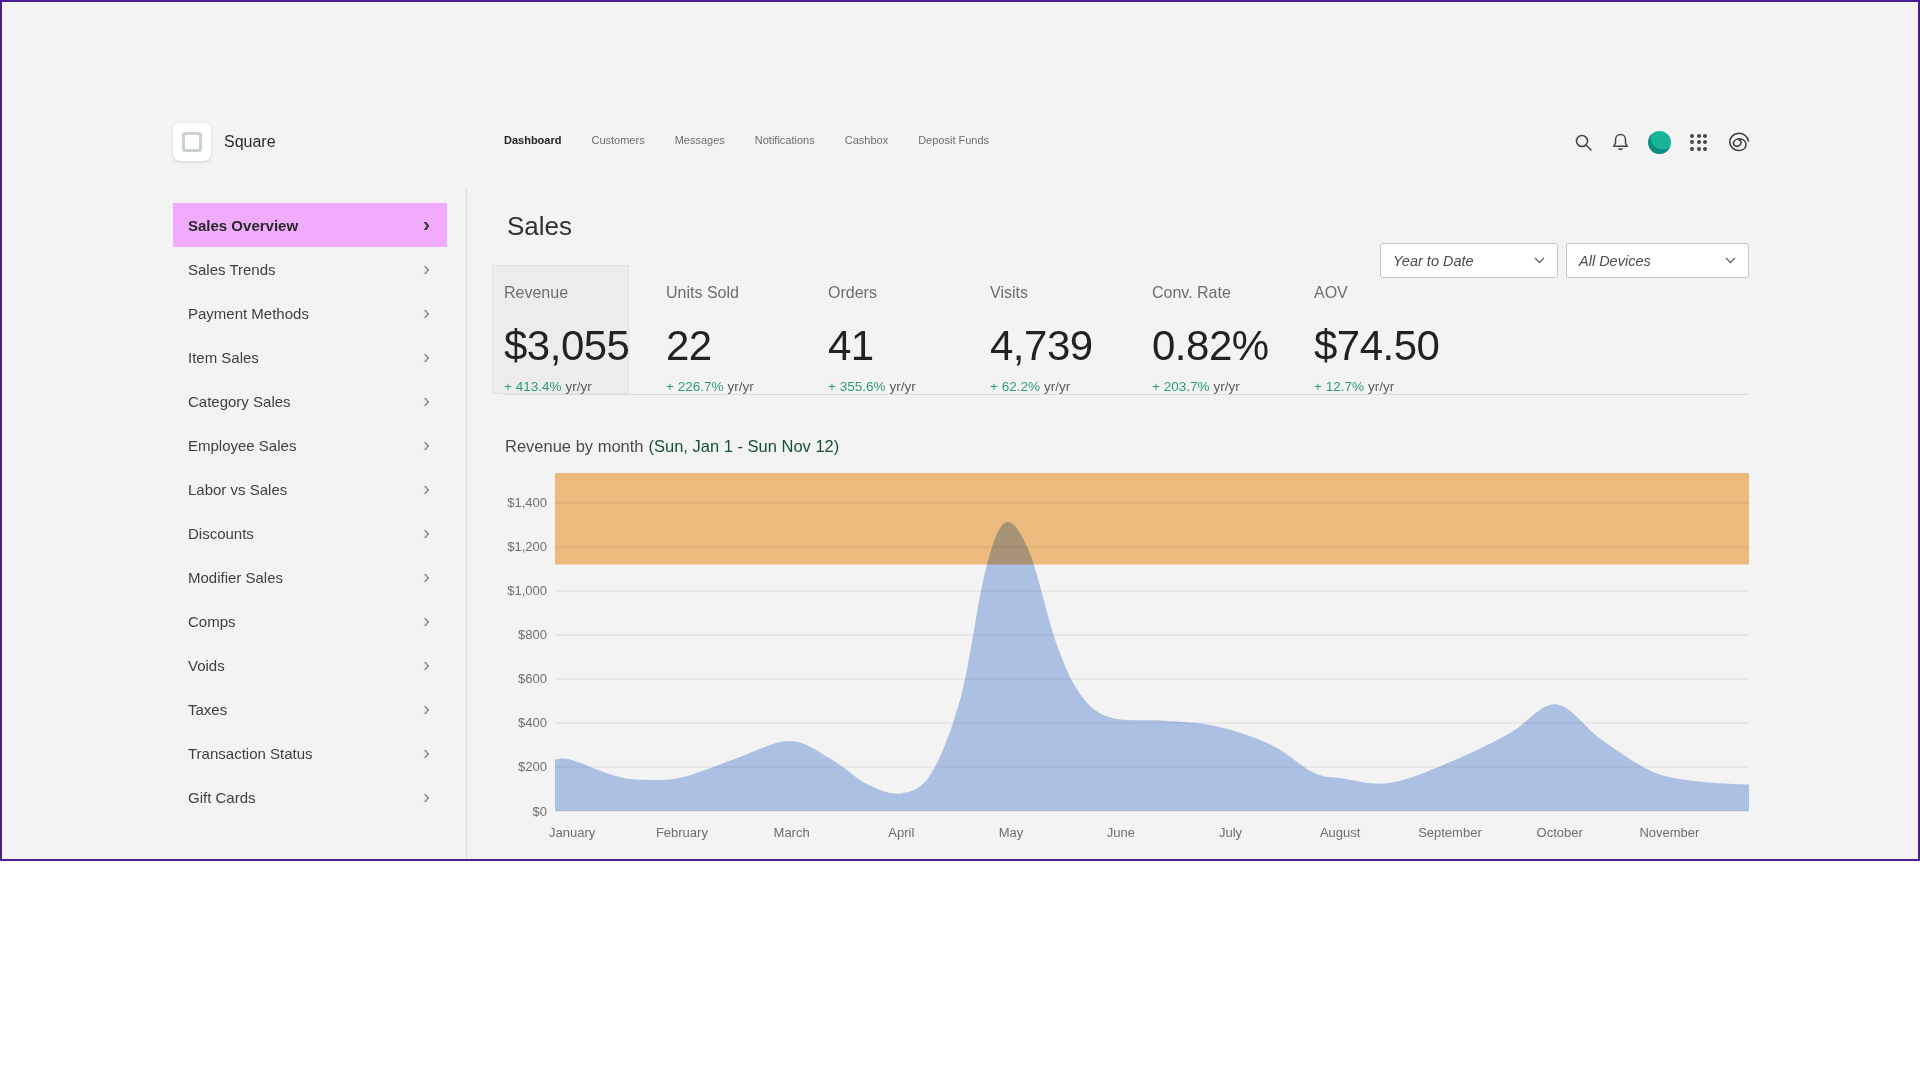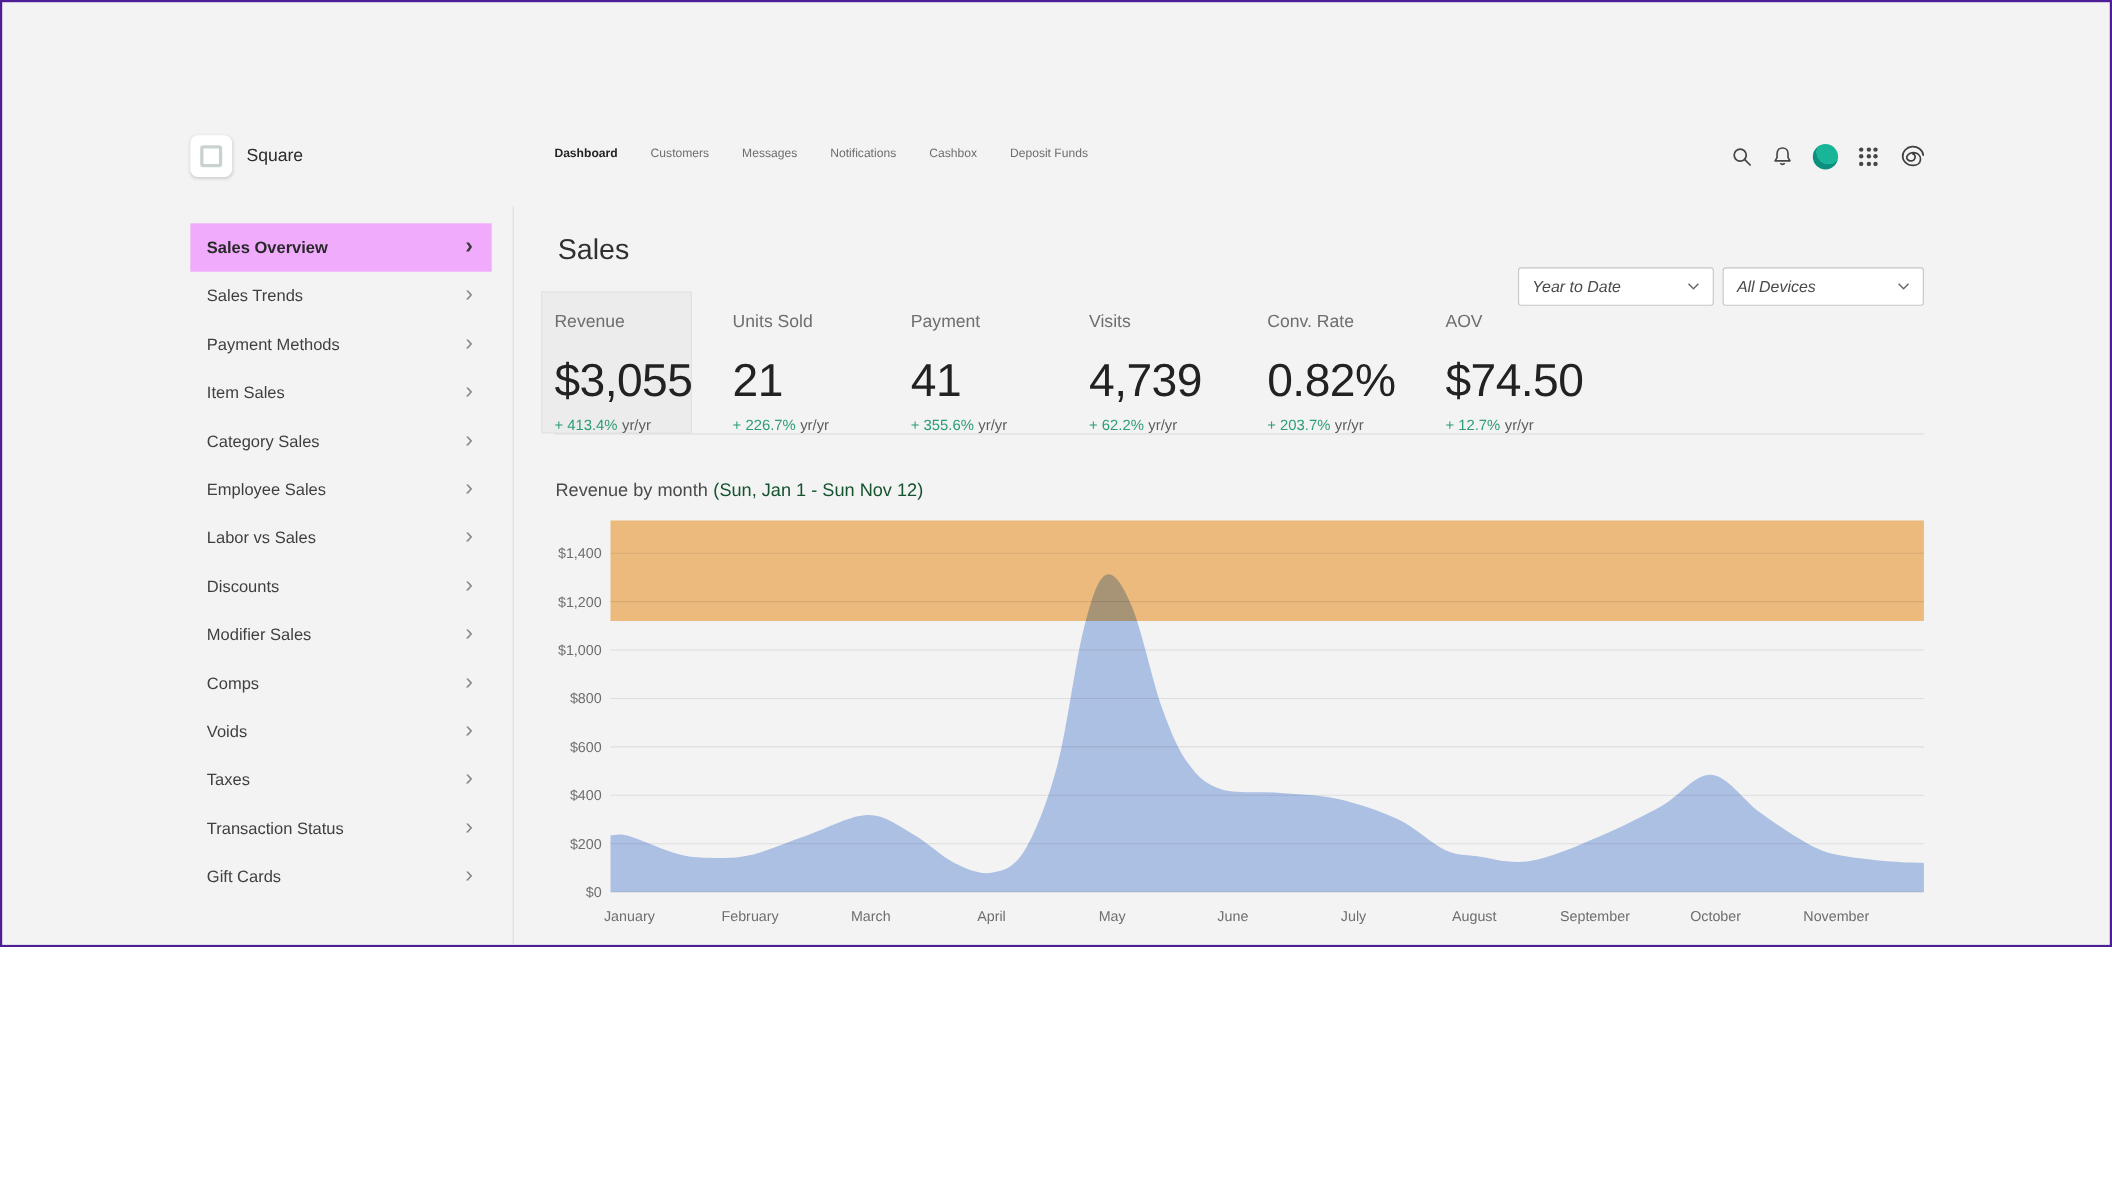--- a/index.html
+++ b/index.html
@@ -183,25 +183,25 @@
   </div>
 
   <div class="metrics">
       <div class="metric highlighted">
       <div class="metric-label">Revenue</div>
       <div class="metric-value">$3,055</div>
       <div class="metric-delta"><span class="pct">+ 413.4%</span><span class="sfx">yr/yr</span></div>
     </div>
       <div class="metric">
       <div class="metric-label">Units Sold</div>
-      <div class="metric-value">21</div>
+      <div class="metric-value">22</div>
       <div class="metric-delta"><span class="pct">+ 226.7%</span><span class="sfx">yr/yr</span></div>
     </div>
       <div class="metric">
-      <div class="metric-label">Payment</div>
+      <div class="metric-label">Orders</div>
       <div class="metric-value">41</div>
       <div class="metric-delta"><span class="pct">+ 355.6%</span><span class="sfx">yr/yr</span></div>
     </div>
       <div class="metric">
       <div class="metric-label">Visits</div>
       <div class="metric-value">4,739</div>
       <div class="metric-delta"><span class="pct">+ 62.2%</span><span class="sfx">yr/yr</span></div>
     </div>
       <div class="metric">
       <div class="metric-label">Conv. Rate</div>

